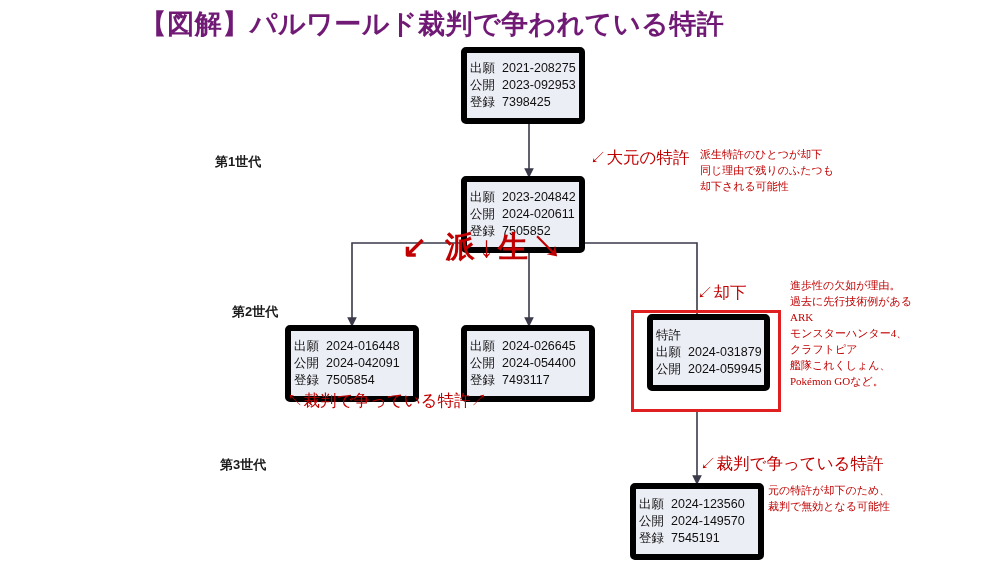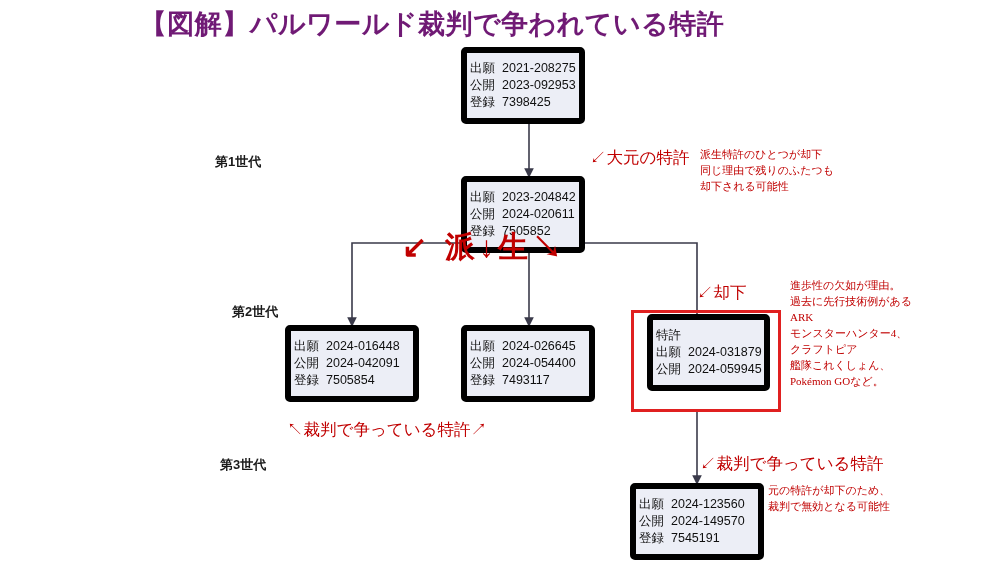--- a/index.html
+++ b/index.html
@@ -234,20 +234,20 @@
   <div class="anno mid" style="left:697px; top:281px;">↙却下</div>
 
   <div class="anno blk" style="left:790px; top:278px;font-family:Liberation Serif, serif;">進歩性の欠如が理由。
 過去に先行技術例がある
 ARK
 モンスターハンター4、
 クラフトピア
 艦隊これくしょん、
 Pokémon GOなど。</div>
 
-  <div class="anno mid" style="left:287px; top:418px;">↖裁判で争っている特許↗</div>
+  <div class="anno mid" style="left:287px; top:389px;">↖裁判で争っている特許↗</div>
 
   <div class="anno mid" style="left:700px; top:452px;">↙裁判で争っている特許</div>
 
   <div class="anno blk" style="left:768px; top:483px;">元の特許が却下のため、
 裁判で無効となる可能性</div>
 
 </div>
 
 </body></html>

